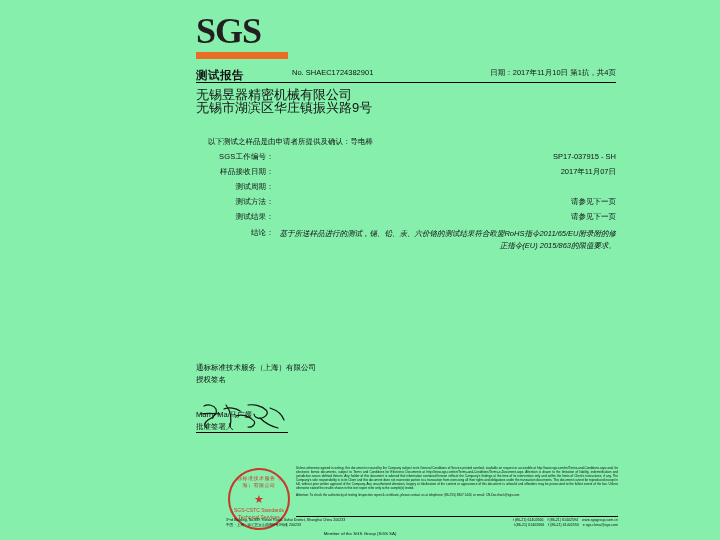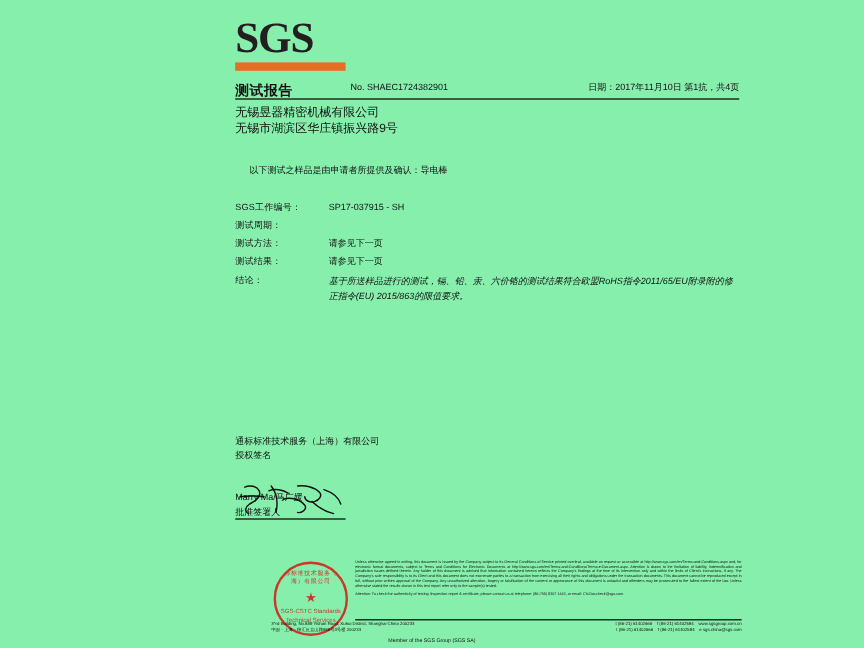--- a/index.html
+++ b/index.html
@@ -82,42 +82,43 @@
     width: 420px;
     height: 1px;
     background: #000;
   }
 
   
   .company {
     position: absolute;
     left: 196px;
     top: 88px;
-    font-size: 10px;
+    font-size: 13px;
     line-height: 13px;
     color: #111;
   }
 
   
   .intro {
     position: absolute;
     left: 208px;
     top: 137px;
     font-size: 7.5px;
     color: #111;
   }
 
   
   .details {
     position: absolute;
     left: 196px;
-    top: 168px;
+    top: 152px;
     width: 420px;
     font-size: 7.5px;
     color: #111;
+    text-align: right;
   }
   .det-row {
     display: flex;
     align-items: flex-start;
     margin-bottom: 4.5px;
   }
   .det-label {
     width: 78px;
     flex: 0 0 78px;
     letter-spacing: 0.2px;
@@ -280,20 +281,24 @@
     <div>无锡昱器精密机械有限公司</div>
     <div>无锡市湖滨区华庄镇振兴路9号</div>
   </div>
 
   <div class="intro">以下测试之样品是由申请者所提供及确认：导电棒</div>
 
   <div class="details">
     <div class="det-row">
       <div class="det-label">SGS工作编号：</div>
       <div class="det-value">SP17-037915 - SH</div>
+    </div>
+    <div class="det-row">
+      <div class="det-label">样品接收日期：</div>
+      <div class="det-value">2017年11月07日</div>
     </div>
     <div class="det-row">
       <div class="det-label">测试周期：</div>
     </div>
     <div class="det-row">
       <div class="det-label">测试方法：</div>
       <div class="det-value">请参见下一页</div>
     </div>
     <div class="det-row">
       <div class="det-label">测试结果：</div>

